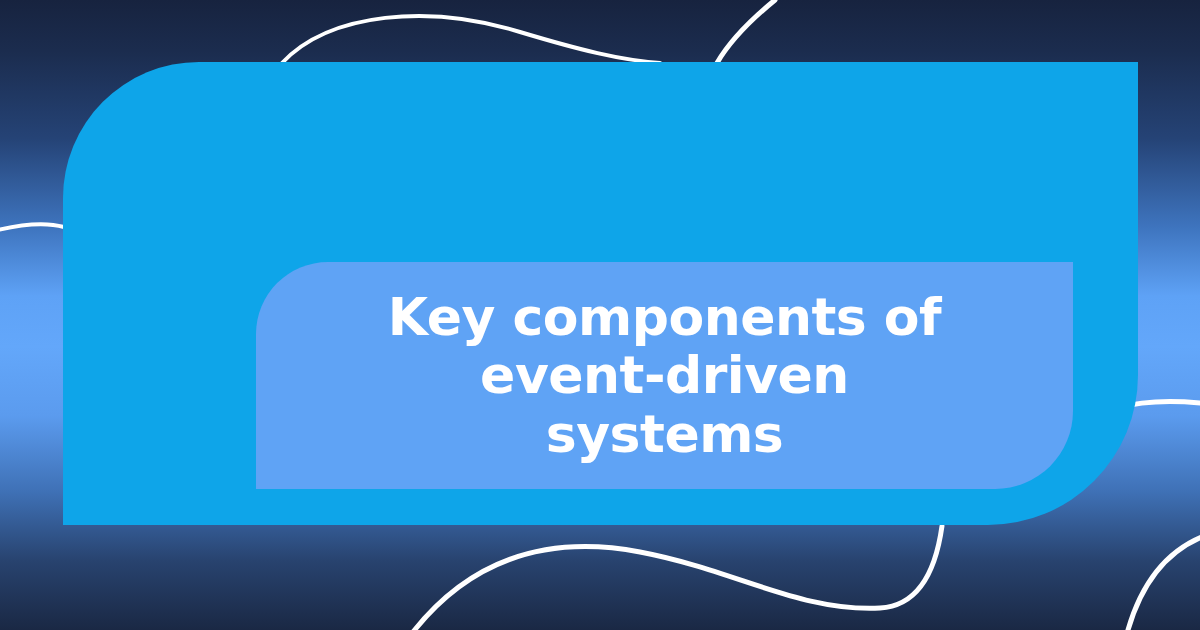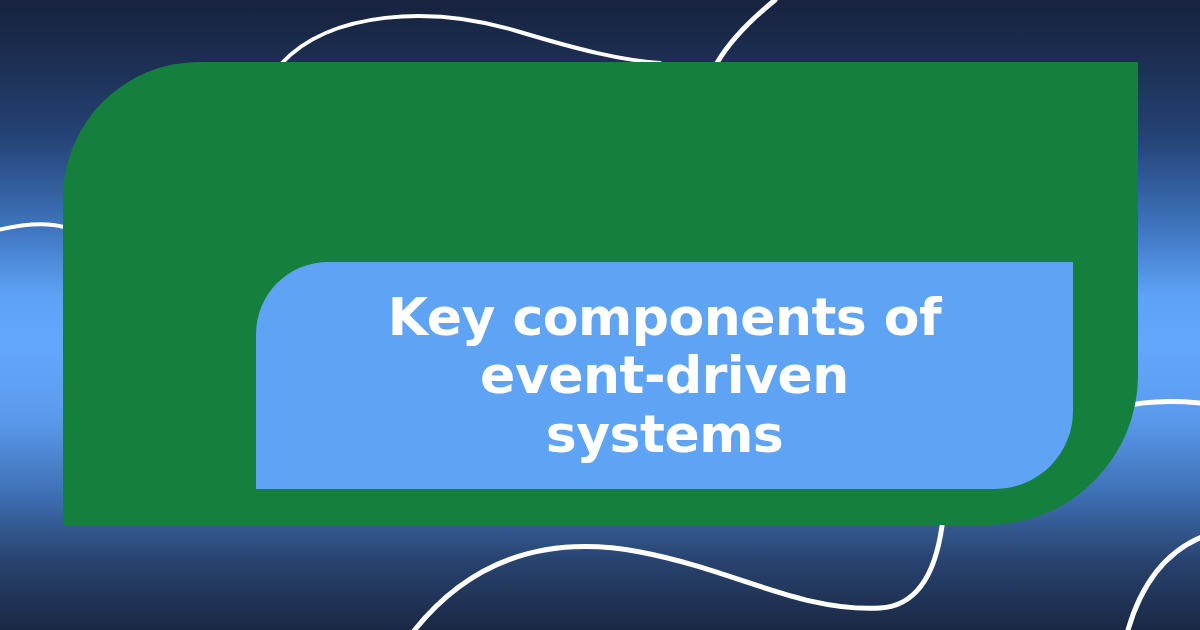--- a/index.html
+++ b/index.html
@@ -50,21 +50,21 @@
     stroke-linecap: round;
   }
 
   
   .card {
     position: absolute;
     left: 63px;
     top: 62px;
     width: 1075px;
     height: 463px;
-    background: #15803d;
+    background: #0ea5e9;
     border-radius: 136px 0 150px 0;
   }
 
   
   .plate {
     position: absolute;
     left: 193px;
     top: 200px;
     width: 817px;
     height: 227px;

